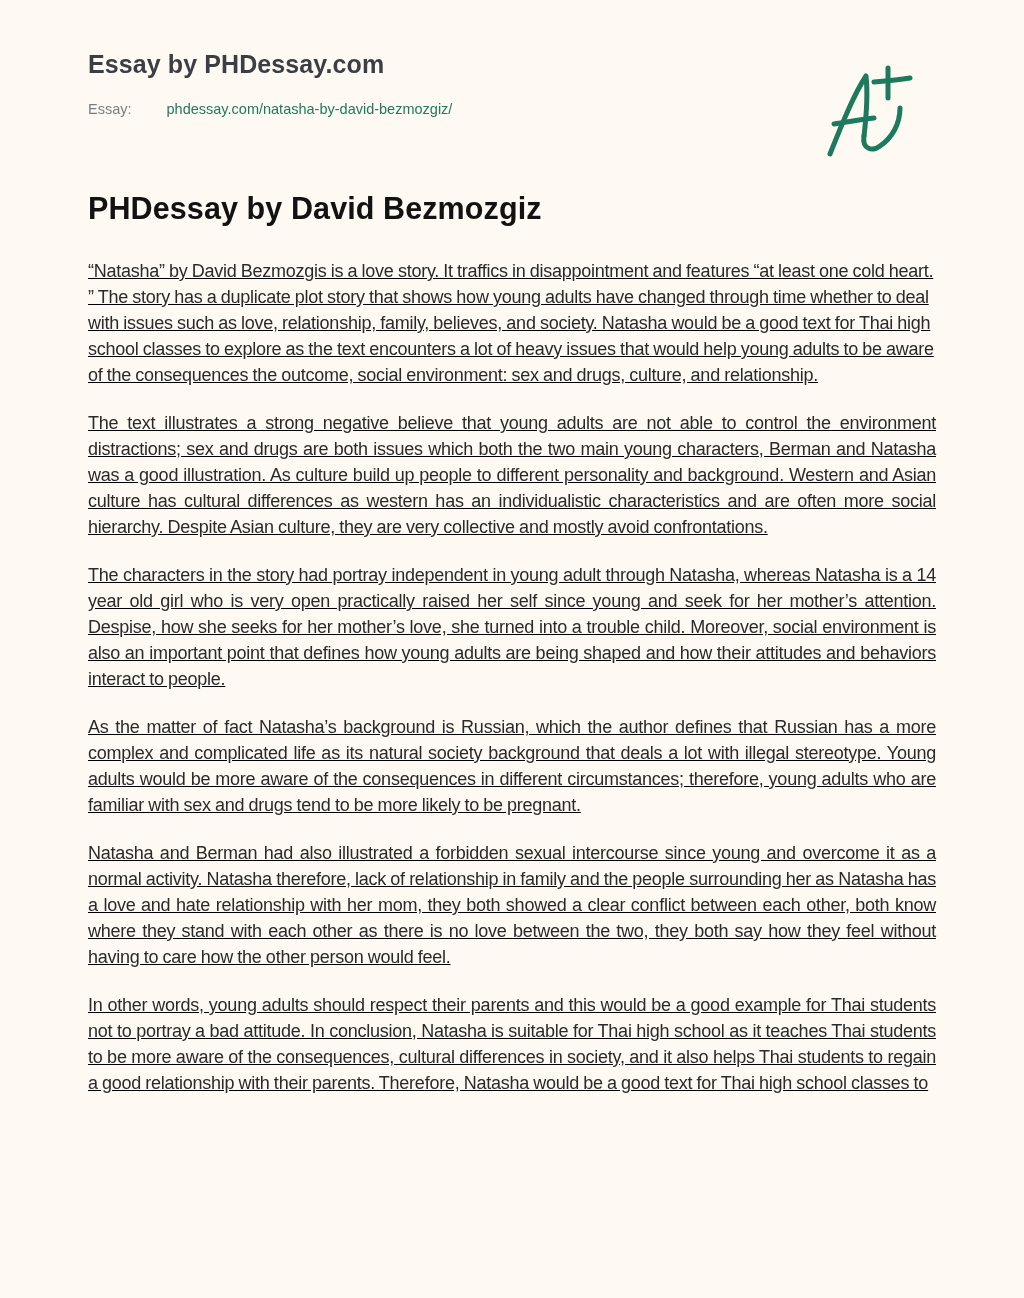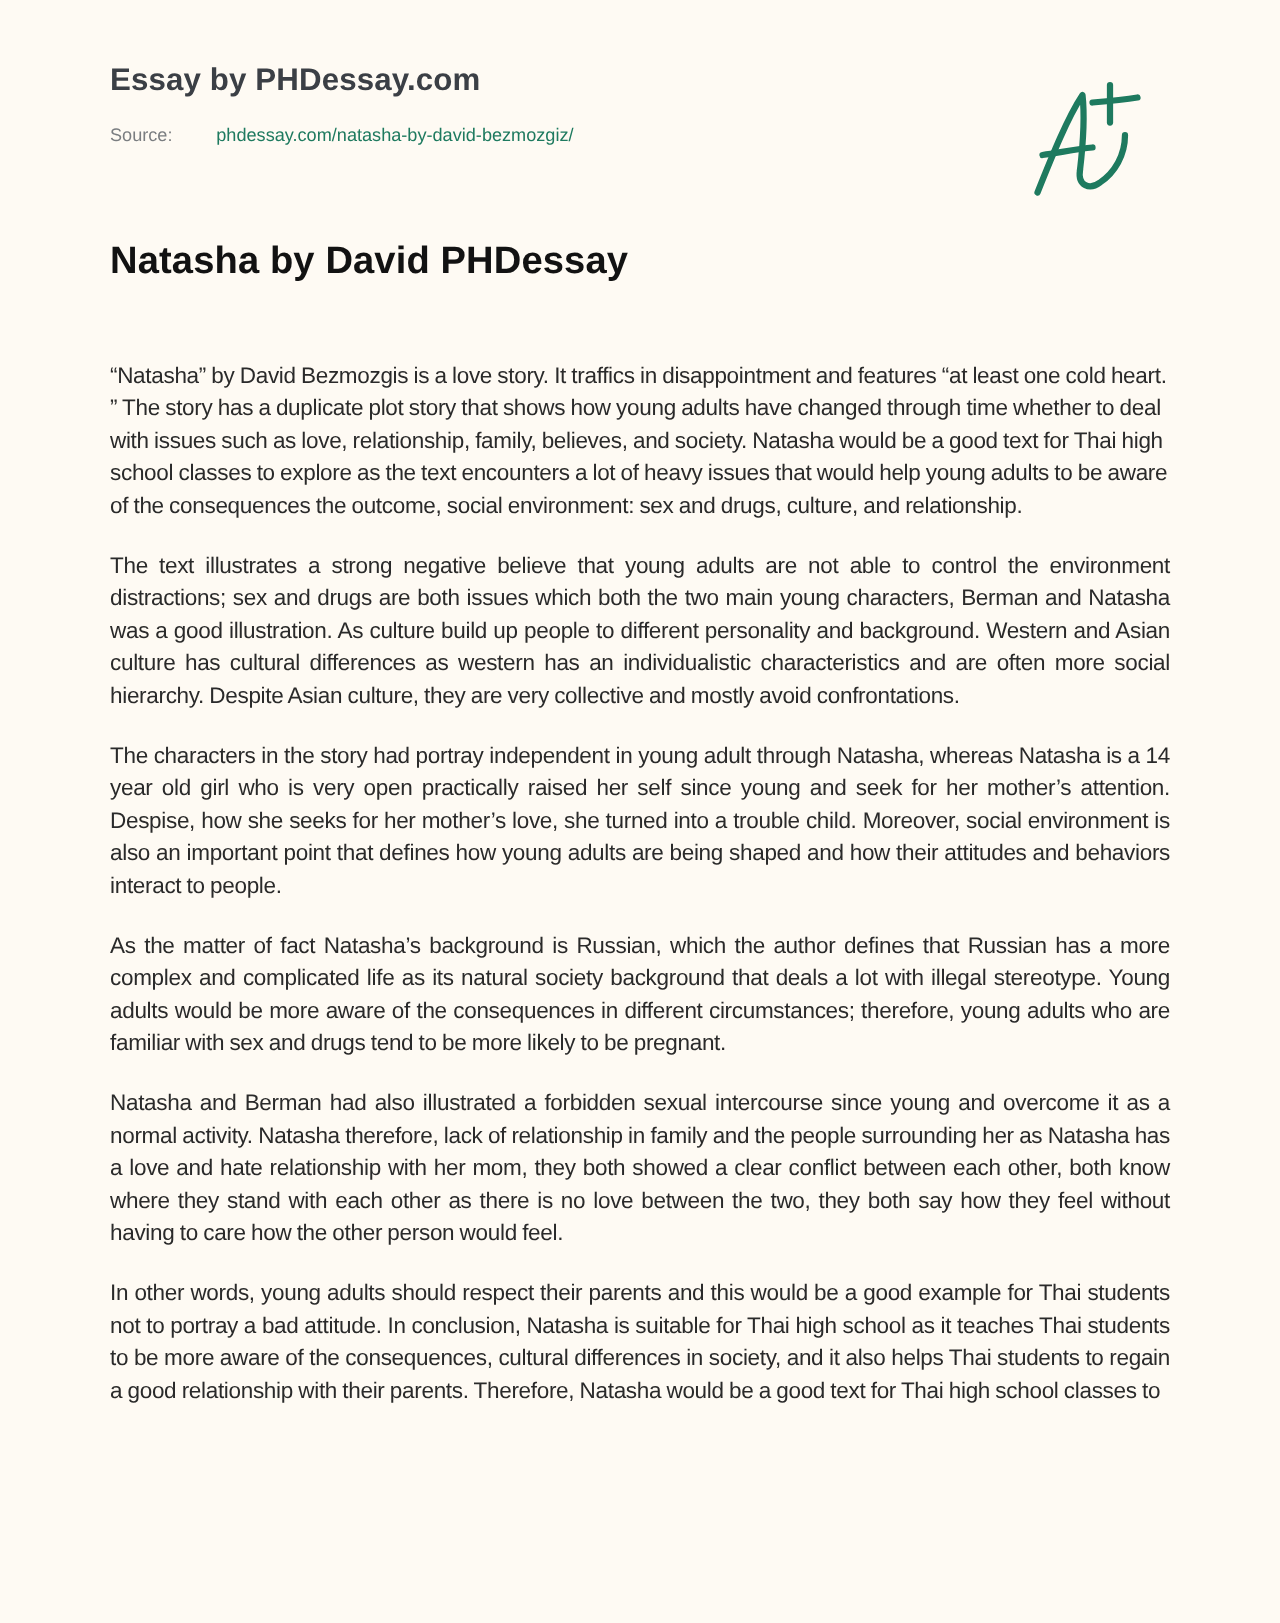--- a/index.html
+++ b/index.html
@@ -58,22 +58,23 @@
       top: 191px;
       margin: 0;
       font-size: 30.5px;
       font-weight: bold;
       color: #121212;
       letter-spacing: 0.1px;
     }
     .body {
       position: absolute;
       left: 88px;
-      top: 287px;
+      top: 258px;
       width: 848px;
+      text-decoration: underline;
     }
     .body p {
       margin: 0 0 22px 0;
       font-size: 18px;
       line-height: 26px;
       color: #2a2a2a;
       text-align: justify;
       letter-spacing: -0.25px;
       word-spacing: -0.5px;
     }
@@ -82,39 +83,39 @@
     }
   </style>
 </head>
 <body>
 
 <div class="page">
 
   <h2 class="site-title">Essay by PHDessay.com</h2>
 
   <p class="source">
-    <span>Source: </span><a>phdessay.com/natasha-by-david-bezmozgiz/</a>
+    <span>Essay: </span><a>phdessay.com/natasha-by-david-bezmozgiz/</a>
   </p>
 
   <svg class="logo" viewBox="0 0 110 96">
     <g fill="none" stroke="#1e7a5f" stroke-width="5" stroke-linecap="round" stroke-linejoin="round">
 
       <path d="M8 90 C 20 60, 32 30, 44 12 C 46 30, 44 55, 42 72"></path>
 
       <path d="M12 60 C 26 58, 40 55, 52 54"></path>
 
       <path d="M42 72 C 40 85, 50 88, 58 82 C 70 74, 78 60, 78 44"></path>
 
       <path d="M66 4 L 66 34"></path>
 
       <path d="M52 18 C 64 17, 76 16, 88 14"></path>
     </g>
   </svg>
 
-  <h1 class="essay-title">Natasha by David PHDessay</h1>
+  <h1 class="essay-title">PHDessay by David Bezmozgiz</h1>
 
   <div class="body">
     <p class="first">“Natasha” by David Bezmozgis is a love story. It traffics in disappointment and features “at least one cold heart. ” The story has a duplicate plot story that shows how young adults have changed through time whether to deal with issues such as love, relationship, family, believes, and society. Natasha would be a good text for Thai high school classes to explore as the text encounters a lot of heavy issues that would help young adults to be aware of the consequences the outcome, social environment: sex and drugs, culture, and relationship.</p>
     <p>The text illustrates a strong negative believe that young adults are not able to control the environment distractions; sex and drugs are both issues which both the two main young characters, Berman and Natasha was a good illustration. As culture build up people to different personality and background. Western and Asian culture has cultural differences as western has an individualistic characteristics and are often more social hierarchy. Despite Asian culture, they are very collective and mostly avoid confrontations.</p>
     <p>The characters in the story had portray independent in young adult through Natasha, whereas Natasha is a 14 year old girl who is very open practically raised her self since young and seek for her mother’s attention. Despise, how she seeks for her mother’s love, she turned into a trouble child. Moreover, social environment is also an important point that defines how young adults are being shaped and how their attitudes and behaviors interact to people.</p>
     <p>As the matter of fact Natasha’s background is Russian, which the author defines that Russian has a more complex and complicated life as its natural society background that deals a lot with illegal stereotype. Young adults would be more aware of the consequences in different circumstances; therefore, young adults who are familiar with sex and drugs tend to be more likely to be pregnant.</p>
     <p>Natasha and Berman had also illustrated a forbidden sexual intercourse since young and overcome it as a normal activity. Natasha therefore, lack of relationship in family and the people surrounding her as Natasha has a love and hate relationship with her mom, they both showed a clear conflict between each other, both know where they stand with each other as there is no love between the two, they both say how they feel without having to care how the other person would feel.</p>
     <p>In other words, young adults should respect their parents and this would be a good example for Thai students not to portray a bad attitude. In conclusion, Natasha is suitable for Thai high school as it teaches Thai students to be more aware of the consequences, cultural differences in society, and it also helps Thai students to regain a good relationship with their parents. Therefore, Natasha would be a good text for Thai high school classes to</p>
   </div>
 

